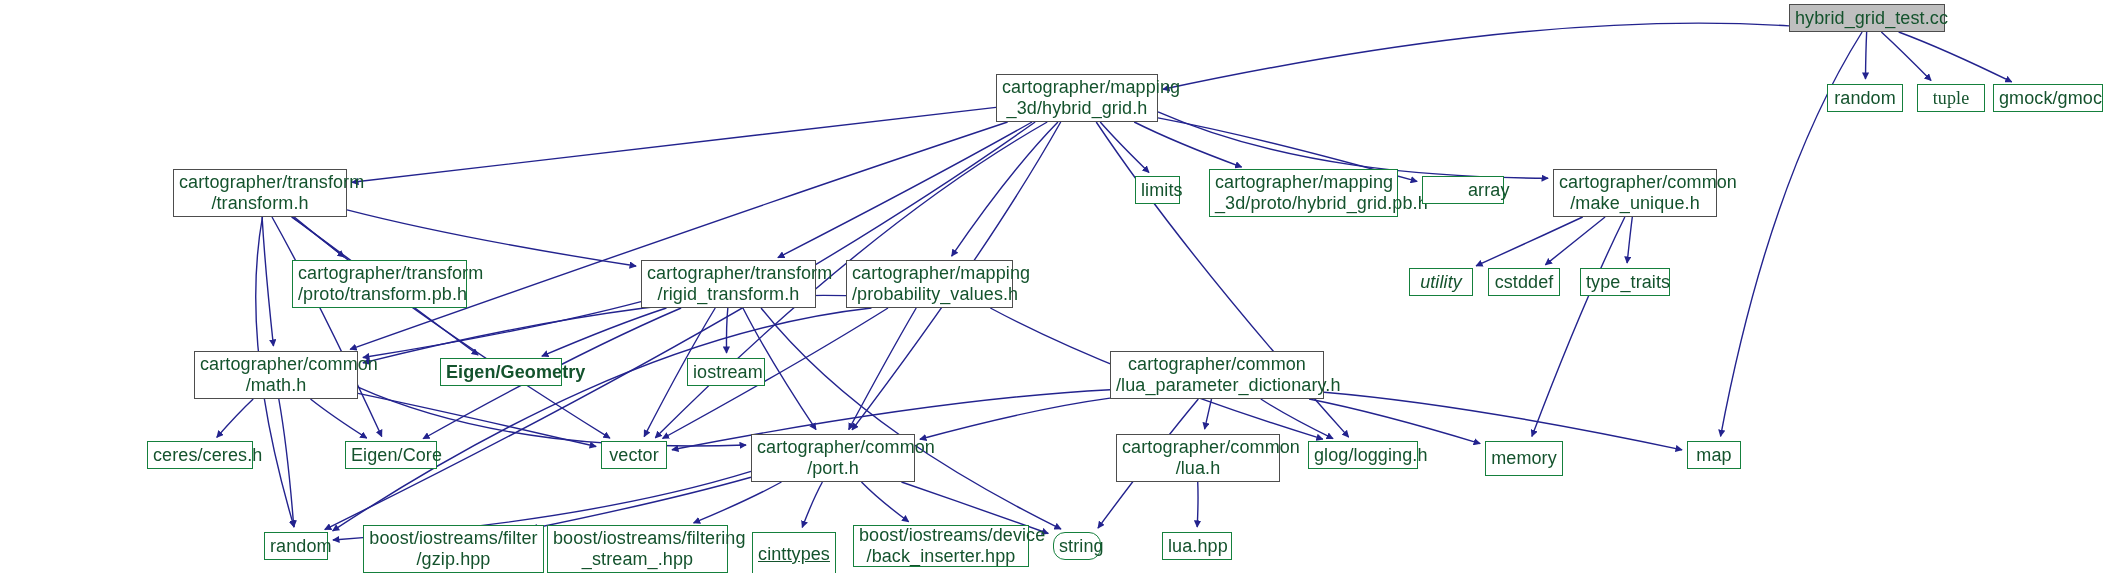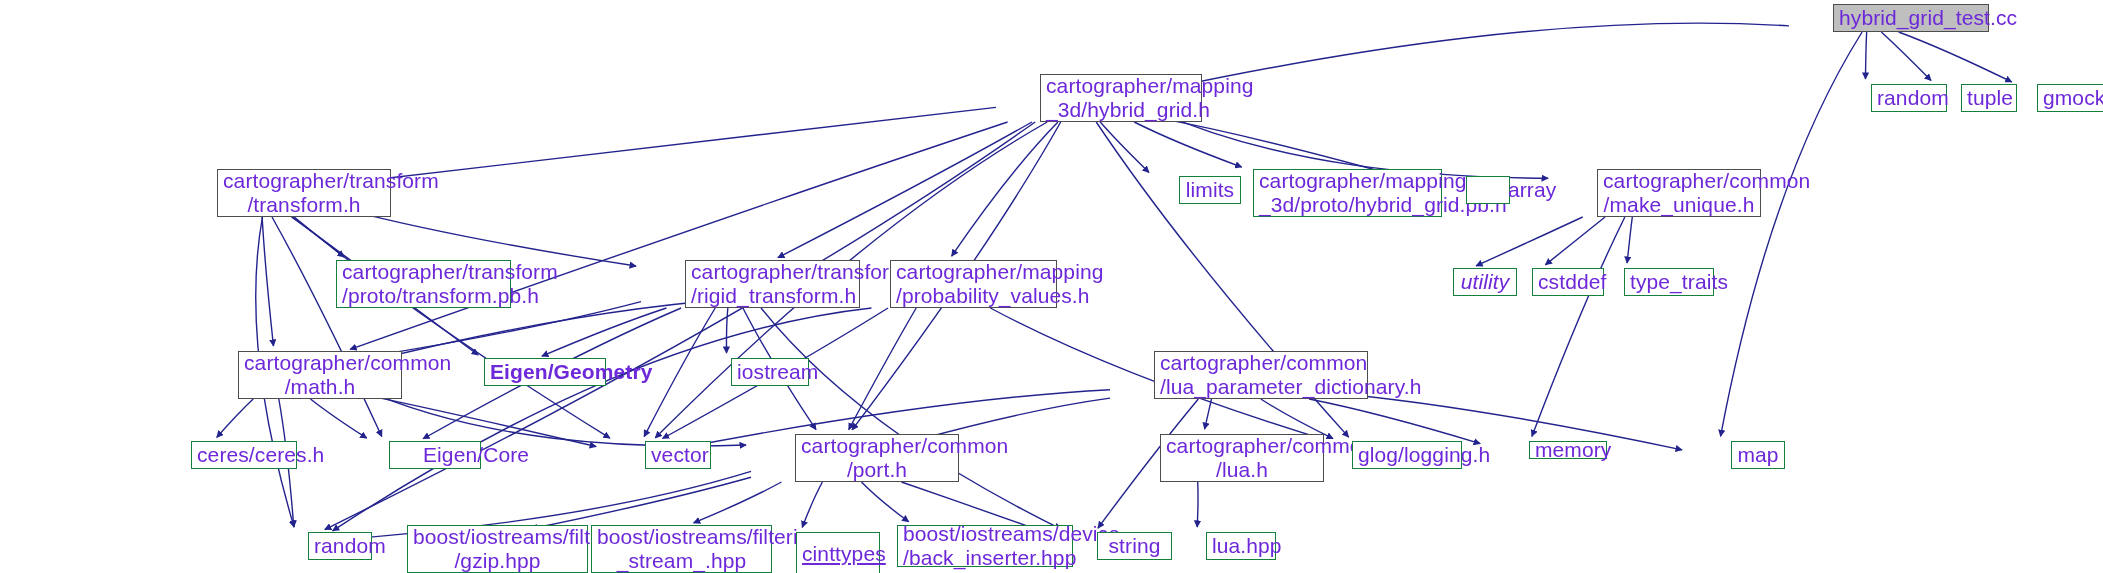--- a/index.html
+++ b/index.html
@@ -24,27 +24,26 @@
     pointer-events: none;
   }
   .node {
     position: absolute;
     box-sizing: border-box;
     display: flex;
     align-items: center;
     justify-content: center;
     text-align: center;
     background: #ffffff;
-    color: #6d28d9;
-    font-size: 21px;
+    color: #14532d;
+    font-size: 18px;
     line-height: 1.16;
     letter-spacing: 0.1px;
     white-space: pre-line;
     z-index: 2;
-    margin-left: 44px;
   }
   .node.system {
     border: 1px solid #15803d;
   }
   .node.local {
     border: 1.6px solid #4d4d4d;
   }
   .node.root {
     border: 1.6px solid #4d4d4d;
     background: #bfbfbf;
@@ -124,61 +123,61 @@
         <path d="M 781.4395604395604 482 C 753.3541117704402 497.4353331720469 720.4895319199397 511.78798812804405 693.593426339663 522.8900163840955" marker-end="url(#arrow)"></path>
         <path d="M 822.3636363636364 482 C 814.5296107897469 496.4640905353104 807.5563448869815 513.483713286424 802.2304169765422 527.4288027195971" marker-end="url(#arrow)"></path>
         <path d="M 861.4835164835165 482 C 875.7628277412974 496.6693973847582 893.7501865433495 510.7703104750213 908.6928457766728 521.778231163678" marker-end="url(#arrow)"></path>
         <path d="M 901.4545454545455 482 C 950.0147564678851 498.68146774417403 1004.2978474714348 517.8504401524085 1048.281588101728 533.4772101711237" marker-end="url(#arrow)"></path>
         <path d="M 1197.7272727272727 482 C 1198.3945143610722 496.8596064424595 1197.8709113206744 513.5059259107323 1197.215905422735 527.000322799316" marker-end="url(#arrow)"></path>
       </g>
   </svg>
   <div id="node-layer">
       <div class="node root" style="left: 1789px; top: 4px; width: 156px; height: 28px;"><span class="node-label">hybrid_grid_test.cc</span></div>
       <div class="node system" style="left: 1827px; top: 84px; width: 76px; height: 28px;"><span class="node-label">random</span></div>
-      <div class="node system" style="left: 1917px; top: 84px; width: 56px; height: 28px;"><span class="node-label">tuple</span></div>
+      <div class="node system" style="left: 1917px; top: 84px; width: 68px; height: 28px; font-family: Liberation Serif, serif;"><span class="node-label">tuple</span></div>
       <div class="node system" style="left: 1993px; top: 84px; width: 110px; height: 28px;"><span class="node-label">gmock/gmock.h</span></div>
       <div class="node local" style="left: 996px; top: 74px; width: 162px; height: 48px;"><span class="node-label">cartographer/mapping
 _3d/hybrid_grid.h</span></div>
       <div class="node local" style="left: 173px; top: 169px; width: 174px; height: 48px;"><span class="node-label">cartographer/transform
 /transform.h</span></div>
-      <div class="node system" style="left: 1135px; top: 176px; width: 62px; height: 28px;"><span class="node-label">limits</span></div>
+      <div class="node system" style="left: 1135px; top: 176px; width: 45px; height: 28px;"><span class="node-label">limits</span></div>
       <div class="node system" style="left: 1209px; top: 169px; width: 189px; height: 48px;"><span class="node-label">cartographer/mapping
 _3d/proto/hybrid_grid.pb.h</span></div>
-      <div class="node system" style="left: 1422px; top: 176px; width: 44px; height: 28px; padding-left: 40px;"><span class="node-label">array</span></div>
+      <div class="node system" style="left: 1422px; top: 176px; width: 82px; height: 28px; padding-left: 40px;"><span class="node-label">array</span></div>
       <div class="node local" style="left: 1553px; top: 169px; width: 164px; height: 48px;"><span class="node-label">cartographer/common
 /make_unique.h</span></div>
       <div class="node system" style="left: 292px; top: 260px; width: 175px; height: 48px;"><span class="node-label">cartographer/transform
 /proto/transform.pb.h</span></div>
       <div class="node local" style="left: 641px; top: 260px; width: 175px; height: 48px;"><span class="node-label">cartographer/transform
 /rigid_transform.h</span></div>
       <div class="node local" style="left: 846px; top: 260px; width: 167px; height: 48px;"><span class="node-label">cartographer/mapping
 /probability_values.h</span></div>
       <div class="node system" style="left: 1409px; top: 268px; width: 64px; height: 28px; font-style: italic;"><span class="node-label">utility</span></div>
       <div class="node system" style="left: 1488px; top: 268px; width: 72px; height: 28px;"><span class="node-label">cstddef</span></div>
       <div class="node system" style="left: 1580px; top: 268px; width: 90px; height: 28px;"><span class="node-label">type_traits</span></div>
       <div class="node local" style="left: 194px; top: 351px; width: 164px; height: 48px;"><span class="node-label">cartographer/common
 /math.h</span></div>
       <div class="node system" style="left: 440px; top: 358px; width: 122px; height: 28px; font-weight: bold;"><span class="node-label">Eigen/Geometry</span></div>
       <div class="node system" style="left: 687px; top: 358px; width: 78px; height: 28px;"><span class="node-label">iostream</span></div>
       <div class="node local" style="left: 1110px; top: 351px; width: 214px; height: 48px;"><span class="node-label">cartographer/common
 /lua_parameter_dictionary.h</span></div>
       <div class="node system" style="left: 147px; top: 441px; width: 106px; height: 28px;"><span class="node-label">ceres/ceres.h</span></div>
-      <div class="node system" style="left: 345px; top: 441px; width: 92px; height: 28px; padding-left: 28px;"><span class="node-label">Eigen/Core</span></div>
+      <div class="node system" style="left: 345px; top: 441px; width: 92px; height: 28px;"><span class="node-label">Eigen/Core</span></div>
       <div class="node system" style="left: 601px; top: 441px; width: 66px; height: 28px;"><span class="node-label">vector</span></div>
       <div class="node local" style="left: 751px; top: 434px; width: 164px; height: 48px;"><span class="node-label">cartographer/common
 /port.h</span></div>
       <div class="node local" style="left: 1116px; top: 434px; width: 164px; height: 48px;"><span class="node-label">cartographer/common
 /lua.h</span></div>
       <div class="node system" style="left: 1308px; top: 441px; width: 110px; height: 28px;"><span class="node-label">glog/logging.h</span></div>
-      <div class="node system" style="left: 1485px; top: 441px; width: 78px; height: 18px; justify-content: flex-end;"><span class="node-label">memory</span></div>
+      <div class="node system" style="left: 1485px; top: 441px; width: 78px; height: 35px; justify-content: flex-end;"><span class="node-label">memory</span></div>
       <div class="node system" style="left: 1687px; top: 441px; width: 54px; height: 28px;"><span class="node-label">map</span></div>
       <div class="node system" style="left: 264px; top: 532px; width: 64px; height: 28px;"><span class="node-label">random</span></div>
       <div class="node system" style="left: 363px; top: 525px; width: 181px; height: 48px;"><span class="node-label">boost/iostreams/filter
 /gzip.hpp</span></div>
       <div class="node system" style="left: 547px; top: 525px; width: 181px; height: 48px;"><span class="node-label">boost/iostreams/filtering
 _stream_.hpp</span></div>
       <div class="node system" style="left: 752px; top: 532px; width: 84px; height: 44px; text-decoration: underline;"><span class="node-label">cinttypes</span></div>
       <div class="node system" style="left: 853px; top: 525px; width: 176px; height: 42px;"><span class="node-label">boost/iostreams/device
 /back_inserter.hpp</span></div>
-      <div class="node system" style="left: 1053px; top: 532px; width: 75px; height: 28px;"><span class="node-label">string</span></div>
+      <div class="node system" style="left: 1053px; top: 532px; width: 48px; height: 28px; border-radius: 12px;"><span class="node-label">string</span></div>
       <div class="node system" style="left: 1162px; top: 532px; width: 70px; height: 28px; justify-content: center;"><span class="node-label">lua.hpp</span></div>
     </div>
 </div>
 
 </body></html>

